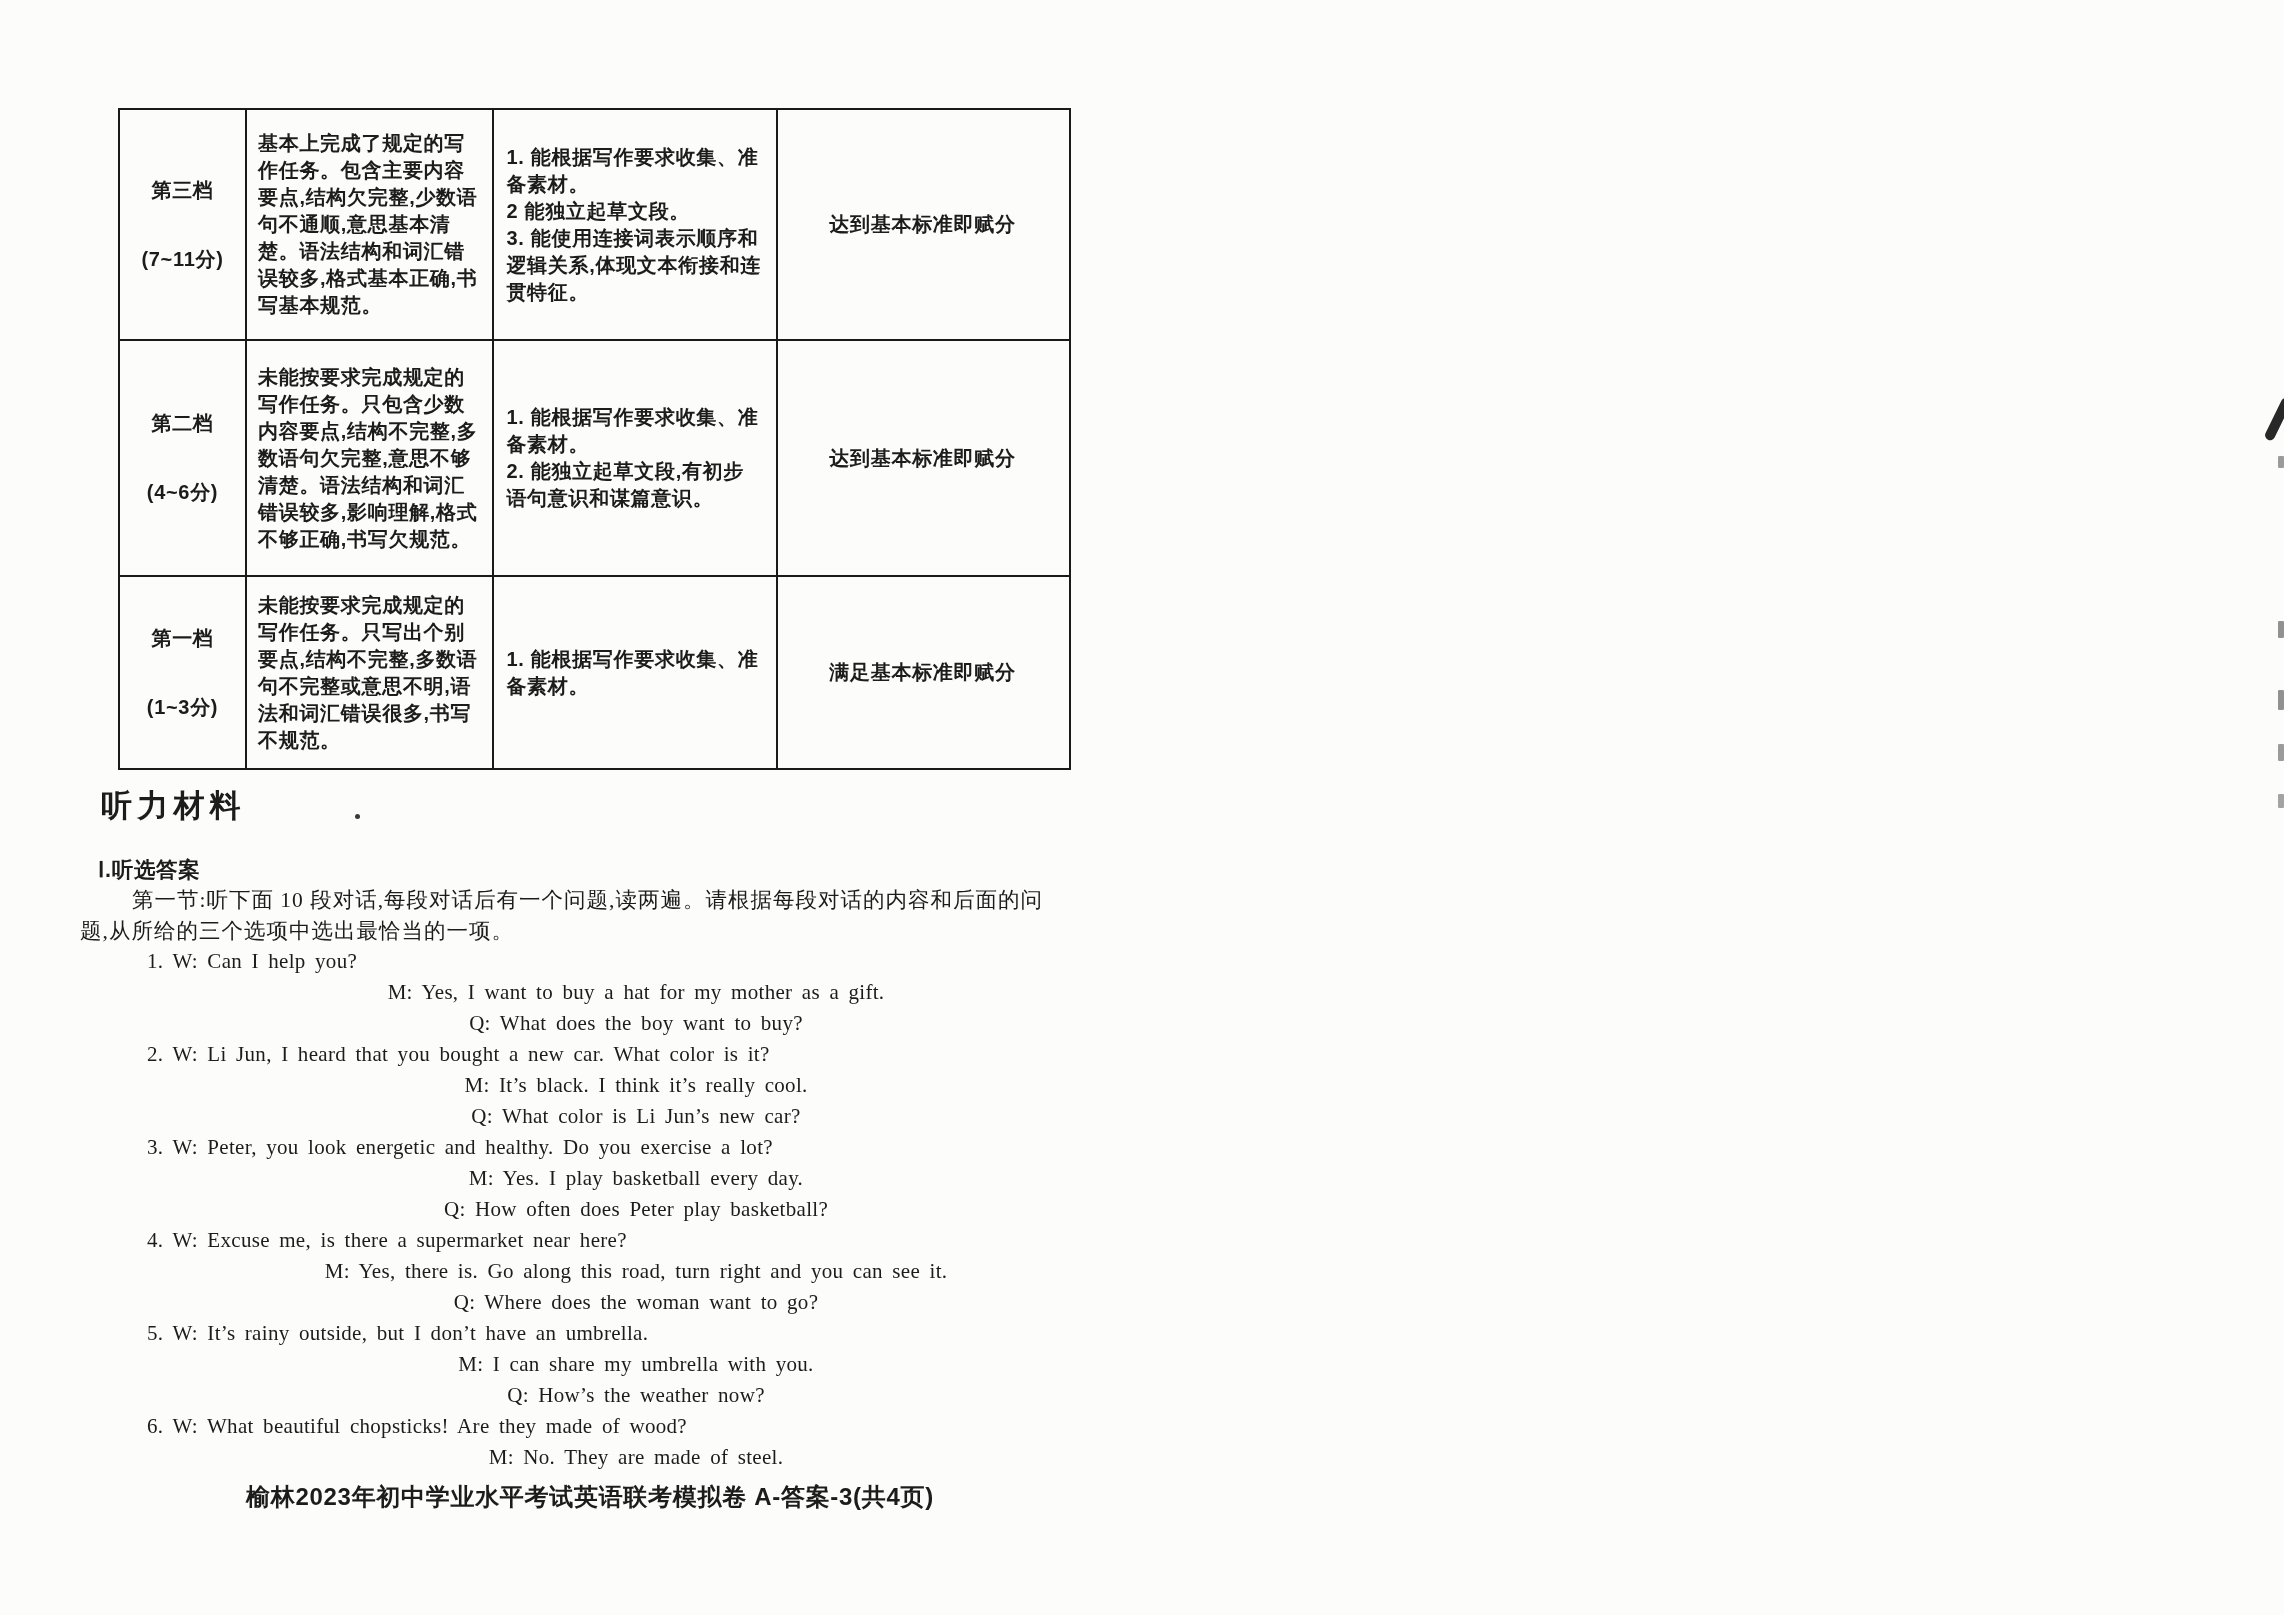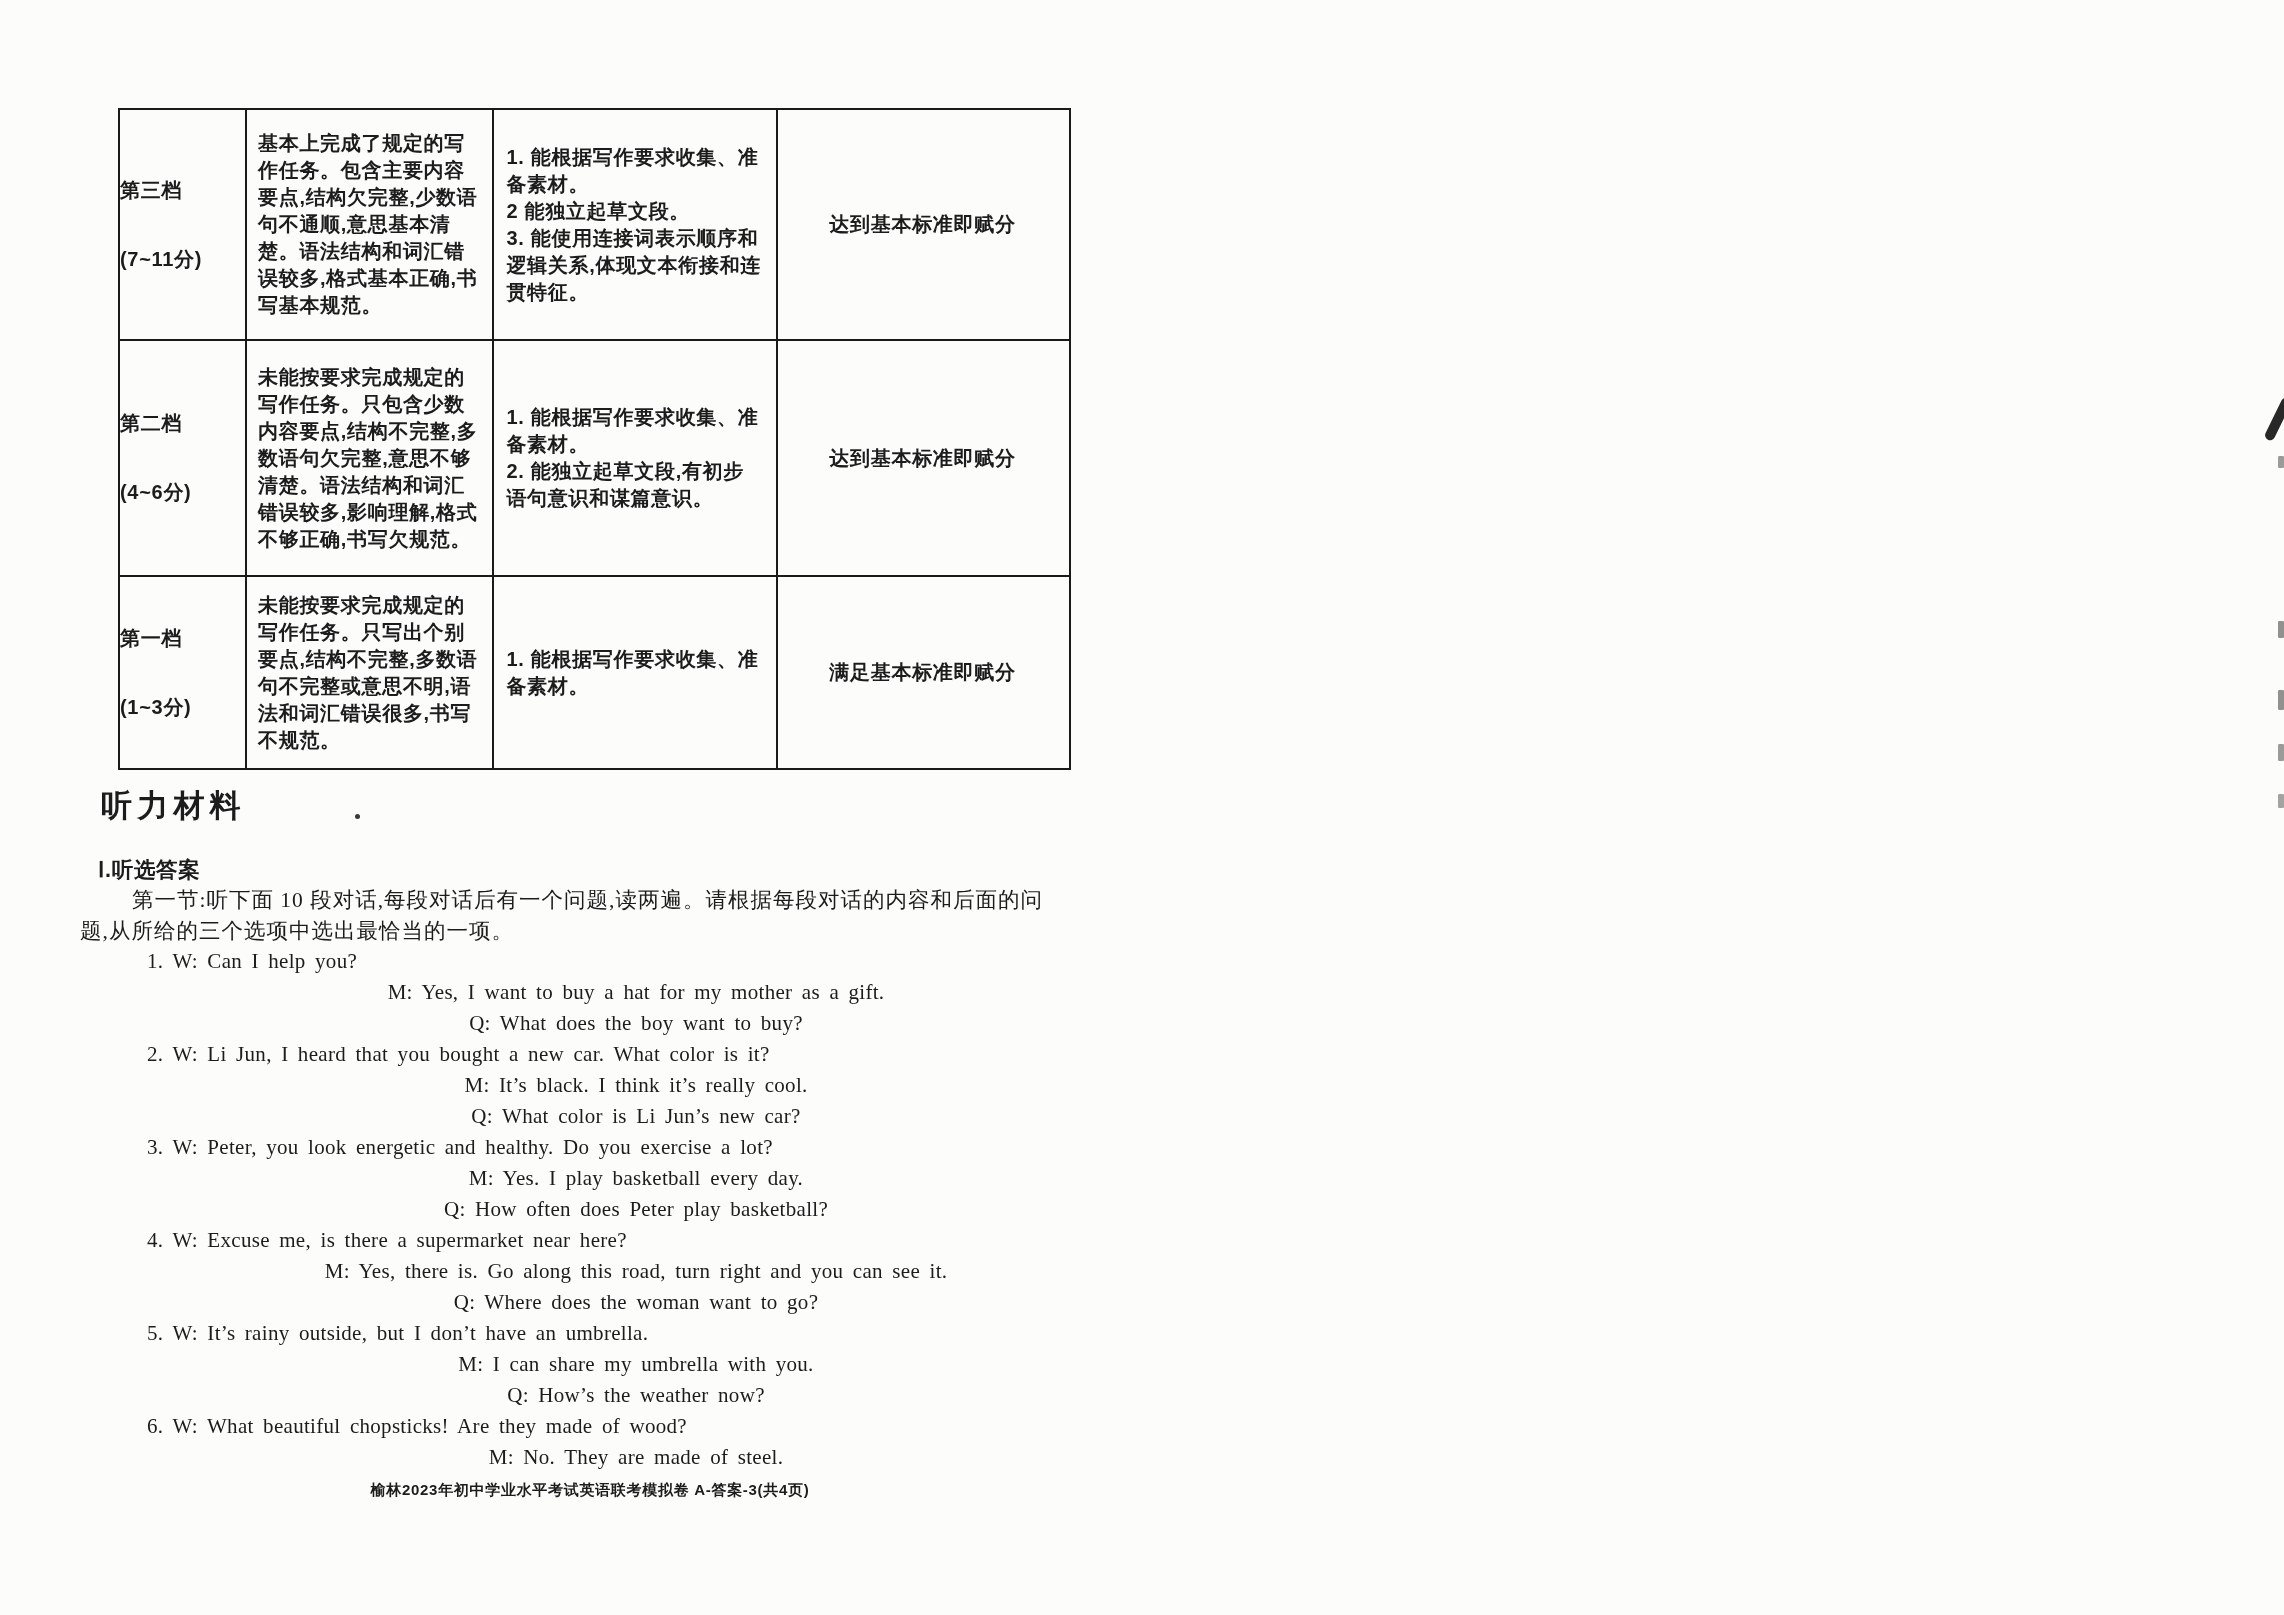--- a/index.html
+++ b/index.html
@@ -29,21 +29,21 @@
   .trow-3 { height: 193px; }
   .cell {
     font-family: "Liberation Sans", sans-serif;
     font-weight: bold;
     font-size: 20px;
     line-height: 27px;
     letter-spacing: 0.7px;
     display: flex; flex-direction: column; justify-content: center;
   }
   .cell + .cell { border-left: 2px solid #1a1a1a; }
-  .c-tier { align-items: flex-start; text-align: center; gap: 42px; }
+  .c-tier { align-items: center; text-align: center; gap: 42px; }
   .c-tier span { display: block; }
   .c-desc { padding: 6.5px 11px; }
   .c-skills { padding: 6.5px 12.4px; white-space: pre-line; }
   .c-award { align-items: center; text-align: center; }
   .listening-title {
     position: absolute; left: 101px; top: 785px; width: 978px;
     text-align: left; font-family: "Liberation Sans", sans-serif;
     font-weight: bold; font-size: 31px; letter-spacing: 5.2px;
   }
   .sec-heading {
@@ -55,21 +55,21 @@
   #sec1-intro { position: absolute; left: 80px; top: 885px; width: 986px; }
 
   .flow { font-size: 21px; line-height: 31px; letter-spacing: 0.3px; word-spacing: 3.9px; }
   #left-dialogues { position: absolute; left: 101px; top: 946px; width: 984px; }
   .ln-num { margin-left: 46px; font-family: Liberation Serif, serif; }
   .ln-sub { margin-left: 86px; text-align: center; }
 
   .page-footer {
     position: absolute; width: 978px; text-align: center;
     font-family: "Liberation Sans", sans-serif;
-    font-size: 15px; font-weight: bold; letter-spacing: 0.7px;
+    font-size: 24px; font-weight: bold; letter-spacing: 0.7px;
   }
   #footer-left  { left: 101px;  top: 1481px; }
 
   
   .artifact { position: absolute; background: #161616; }
   #artifact-dot { left: 355px; top: 814px; width: 5.2px; height: 5.2px; border-radius: 50%; opacity: .85; }
   #artifact-slash {
     left: 2273px; top: 396px; width: 9.8px; height: 46px;
     border-radius: 5.2px; transform: rotate(26deg); opacity: .92;
   }

